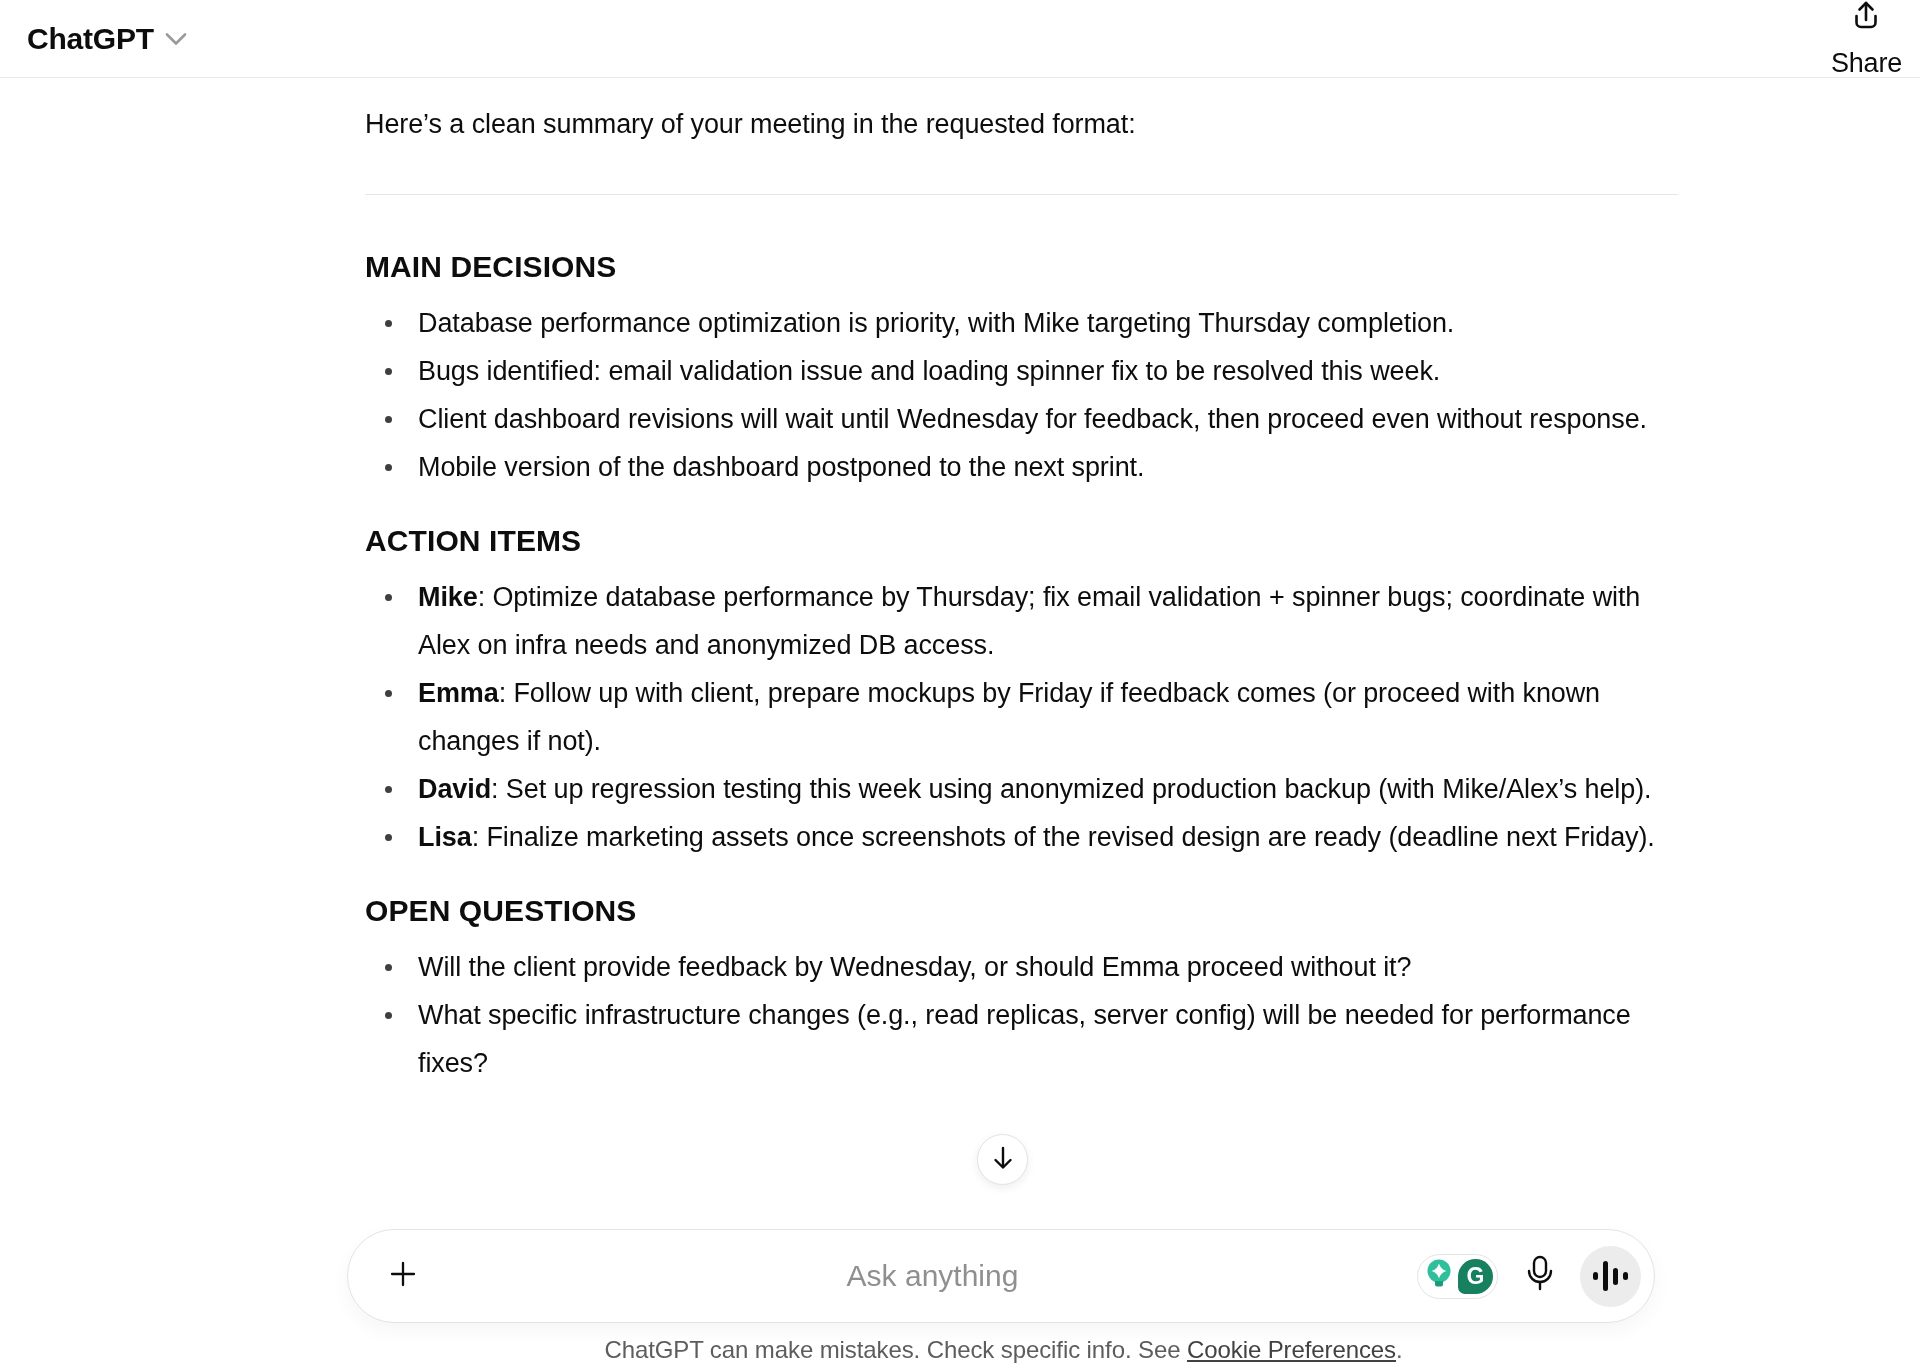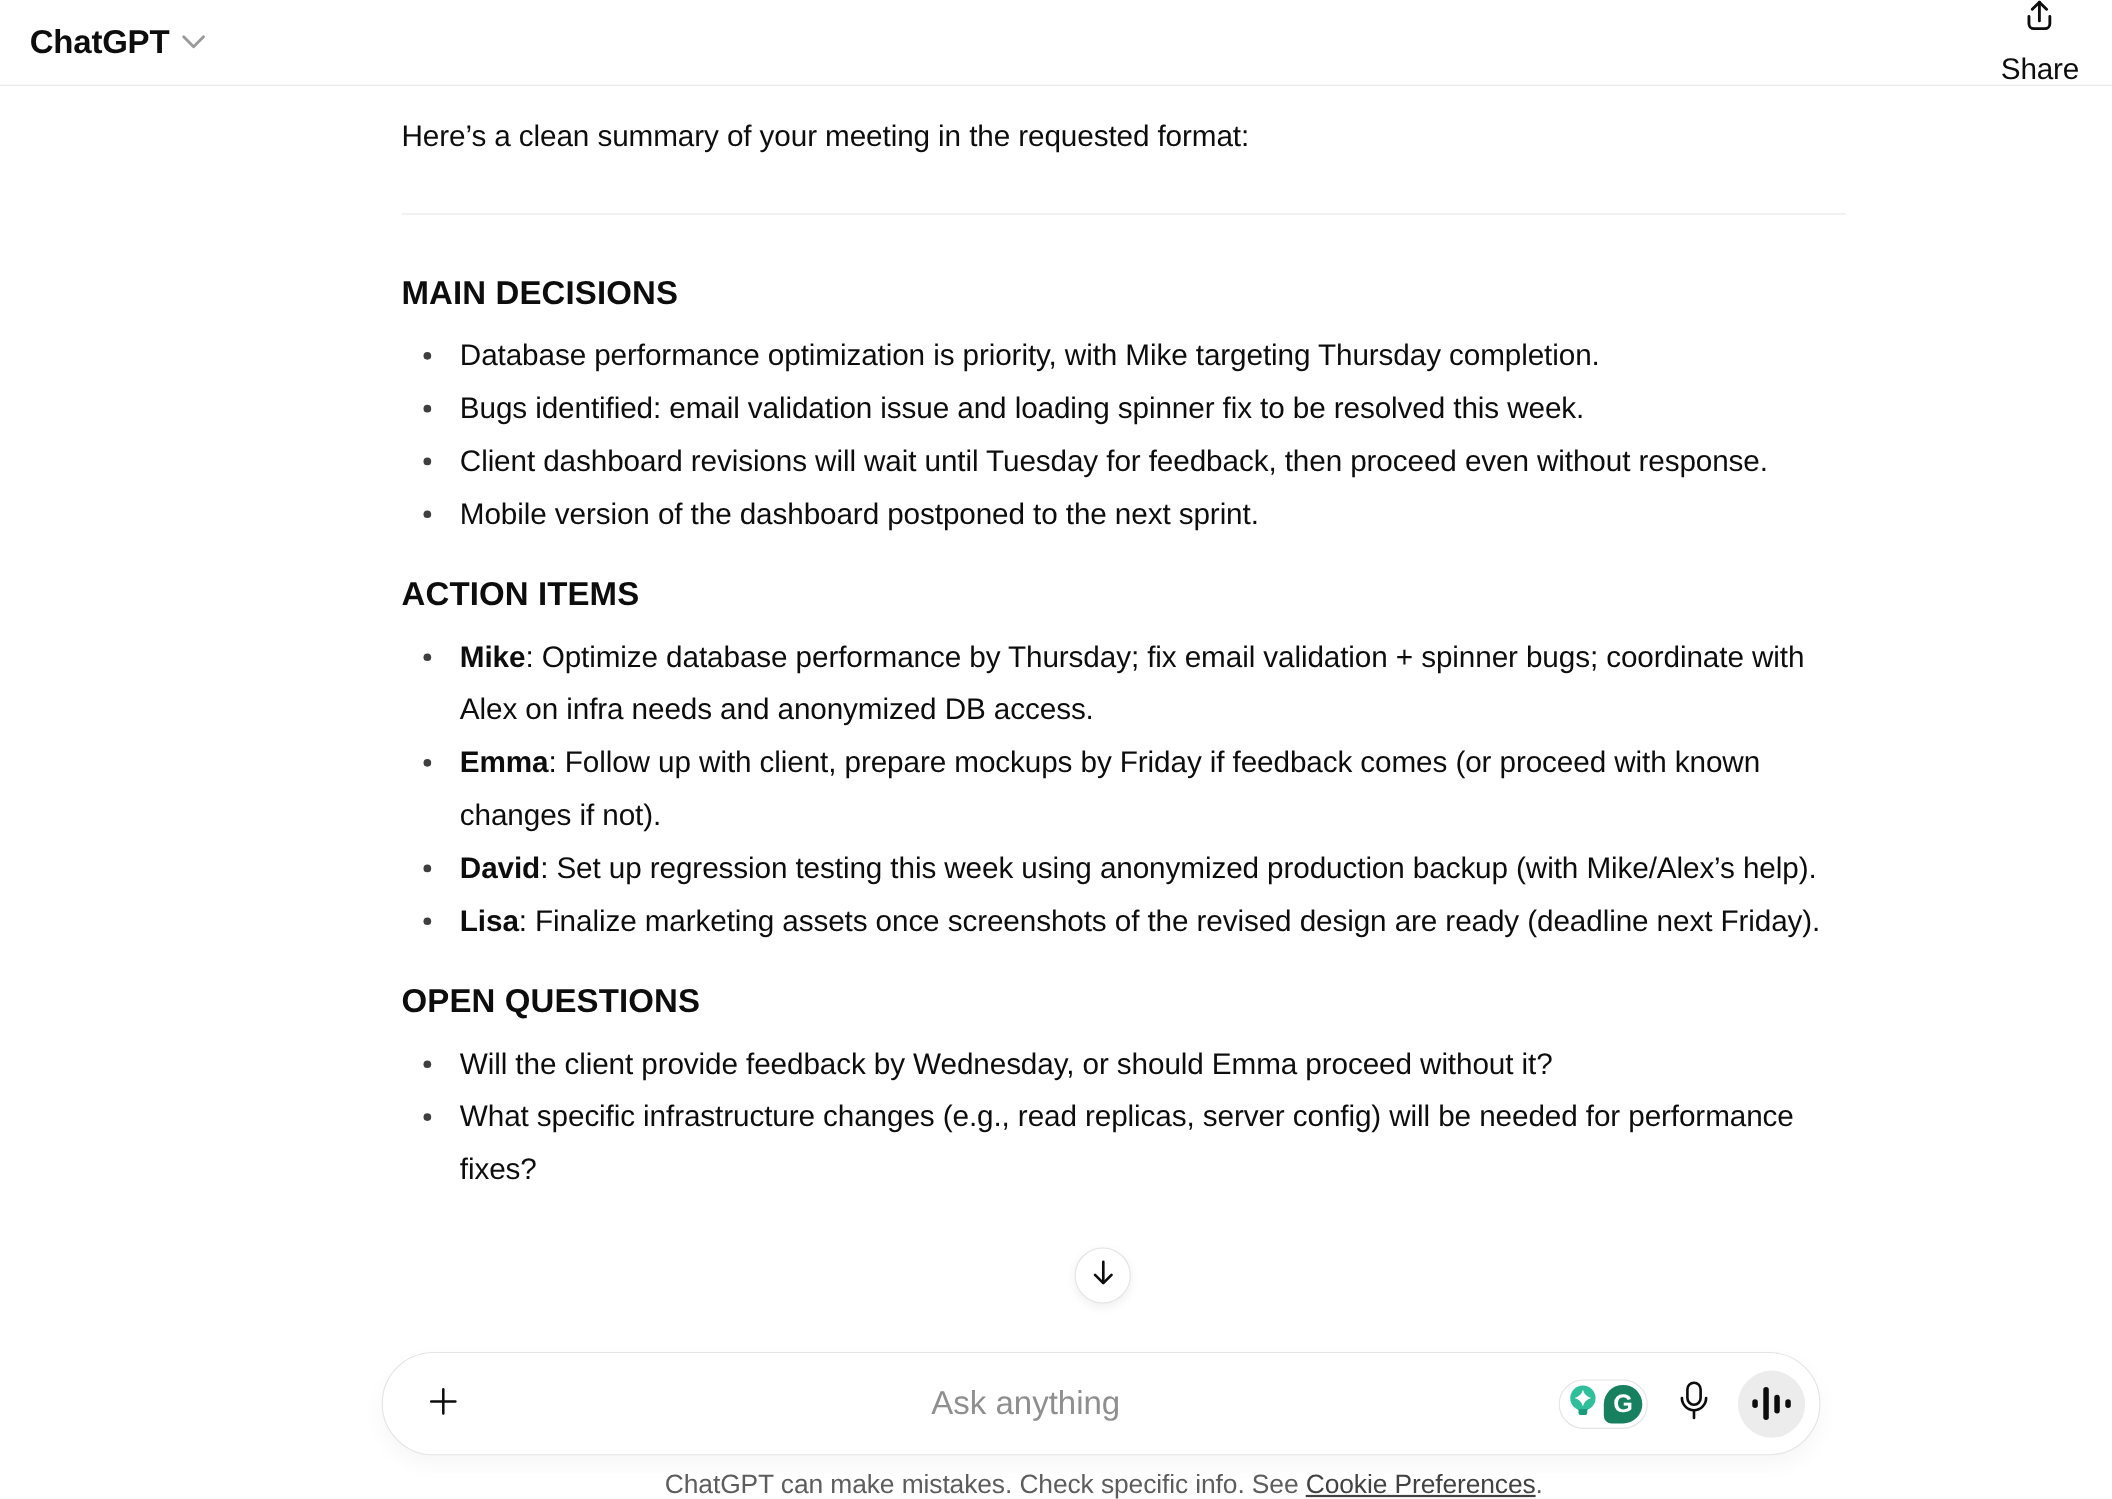--- a/index.html
+++ b/index.html
@@ -6,21 +6,21 @@
   html,body { background:#ffffff; }
   body {
     width:1920px; height:1363px; position:relative; overflow:hidden;
     font-family:"Liberation Sans", sans-serif; color:#0d0d0d;
   }
 
   
   .header {
     position:absolute; top:0; left:0; width:1920px; height:78px;
     display:flex; align-items:center; justify-content:space-between;
-    padding:0 24px 0 27px; border-bottom:1px solid #e9e9e9; background:#fff; z-index:5;
+    padding:0 12px 0 27px; border-bottom:1px solid #e9e9e9; background:#fff; z-index:5;
   }
   .brand { display:flex; align-items:center; gap:11px; cursor:pointer; }
   .brand-title { font-size:30px; font-weight:600; letter-spacing:-0.2px; }
   .chevron { margin-top:4px; }
   .share-btn { display:flex; align-items:center; gap:13px; cursor:pointer; padding:8px 6px; border-radius:12px;flex-direction:column; }
   .share-label { font-size:27px; font-weight:500; letter-spacing:-0.2px; }
 
   
   .content { position:absolute; left:365px; top:78px; width:1313px; }
   .intro { margin-top:22px; font-size:27px; line-height:48px; letter-spacing:-0.1px; }
@@ -107,21 +107,21 @@
 </div>
 
 <div class="content">
   <p class="intro">Here’s a clean summary of your meeting in the requested format:</p>
   <hr class="divider">
 
   <h3 class="section-title first">MAIN DECISIONS</h3>
   <ul class="bullet-list">
     <li><strong></strong><span>Database performance optimization is priority, with Mike targeting Thursday completion.</span></li>
     <li><strong></strong><span>Bugs identified: email validation issue and loading spinner fix to be resolved this week.</span></li>
-    <li><strong></strong><span>Client dashboard revisions will wait until Tuesday for feedback, then proceed even without response.</span></li>
+    <li><strong></strong><span>Client dashboard revisions will wait until Wednesday for feedback, then proceed even without response.</span></li>
     <li><strong></strong><span>Mobile version of the dashboard postponed to the next sprint.</span></li>
   </ul>
 
   <h3 class="section-title">ACTION ITEMS</h3>
   <ul class="bullet-list">
     <li><strong>Mike</strong><span>: Optimize database performance by Thursday; fix email validation + spinner bugs; coordinate with Alex on infra needs and anonymized DB access.</span></li>
     <li><strong>Emma</strong><span>: Follow up with client, prepare mockups by Friday if feedback comes (or proceed with known changes if not).</span></li>
     <li><strong>David</strong><span>: Set up regression testing this week using anonymized production backup (with Mike/Alex’s help).</span></li>
     <li><strong>Lisa</strong><span>: Finalize marketing assets once screenshots of the revised design are ready (deadline next Friday).</span></li>
   </ul>

